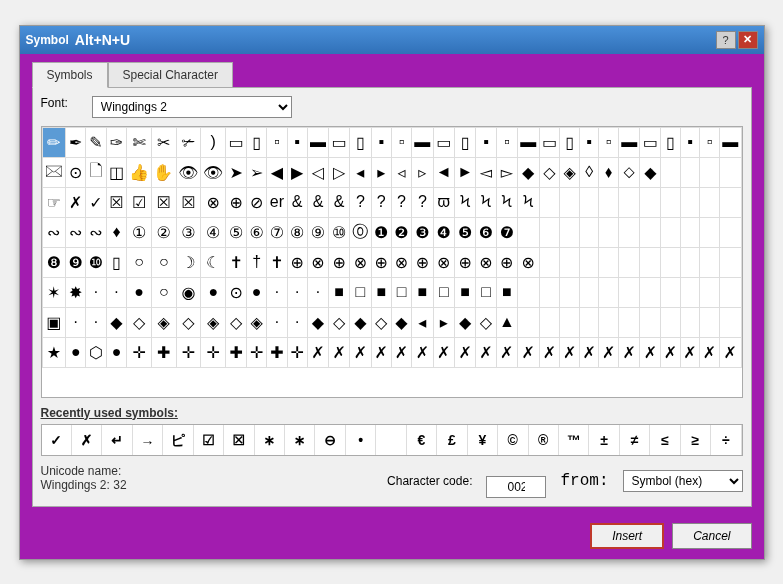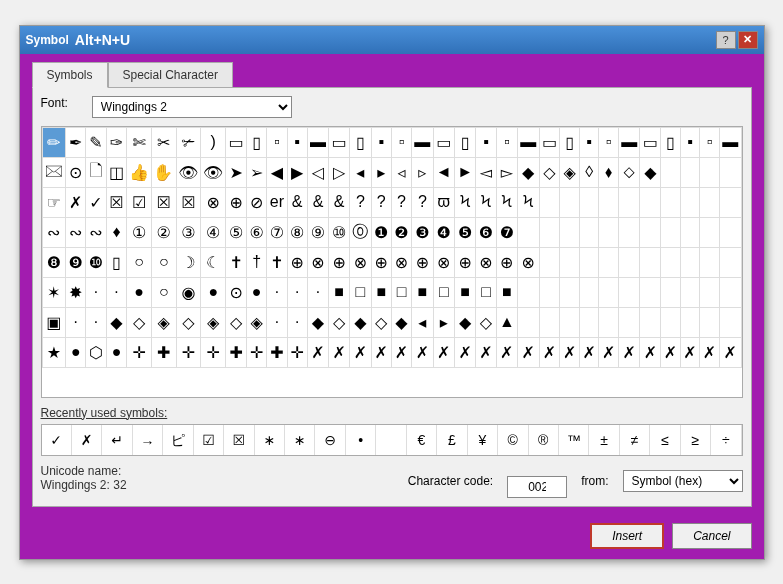--- a/index.html
+++ b/index.html
@@ -16,30 +16,30 @@
     .tabs { display: flex; gap: 0; margin-bottom: 0; }
     .tab { padding: 5px 14px; border: 1px solid #aaa; border-bottom: none; background: #e8e8e8; cursor: pointer; font-size: 12px; color: #333; }
     .tab.active { background: #f0f0f0; border-bottom: 1px solid #f0f0f0; margin-bottom: -1px; z-index: 1; }
     .tab-content { border: 1px solid #aaa; padding: 8px; background: #f0f0f0; }
     .font-row { display: flex; align-items: flex-start; gap: 24px; margin-bottom: 8px; }
     .font-label { font-size: 12px; }
     .font-select { width: 200px; padding: 2px 4px; border: 1px solid #888; background: white; font-size: 12px; height: 22px; }
     .symbol-table { width: 100%; border-collapse: collapse; }
     .symbol-cell { width: 30px; height: 30px; border: 1px solid #ddd; text-align: center; vertical-align: middle; cursor: pointer; font-size: 16px; padding: 1px; }
     .symbol-cell.selected { background: #5b9bd5; color: white; }
-    .recently-used { margin-top: 8px; }
+    .recently-used { margin-top: 8px; font-weight: bold; }
     .recently-label { font-size: 12px; margin-bottom: 4px; text-decoration: underline; color: #333; }
     .recent-grid { display: flex; border: 1px solid #aaa; background: white; }
     .recent-cell { width: 32px; height: 30px; border-right: 1px solid #ddd; text-align: center; line-height: 30px; cursor: pointer; font-size: 14px; }
     .info-left { flex: 1; }
     .unicode-name { font-size: 12px; color: #333; }
     .code-row { display: flex; align-items: center; gap: 14px; flex-wrap: wrap; }
     .code-label { font-size: 12px; }
     .code-input { width: 60px; padding: 2px 20px; border: 1px solid #888; font-size: 12px; height: 22px; margin-top: 12px; }
-    .from-label { font-size: 12px; }
+    .from-label { font-size: 16px; font-family: Liberation Mono, monospace; }
     .from-select { width: 120px; padding: 2px 4px; border: 1px solid #888; background: white; font-size: 12px; height: 22px; }
     .buttons-row { display: flex; justify-content: flex-end; gap: 8px; margin-top: 10px; padding-top: 6px; }
     .btn { padding: 4px 20px; font-size: 12px; cursor: pointer; border: 1px solid #888; background: #f0f0f0; min-width: 70px; height: 26px; font-style: italic; }
     .btn.primary { border: 2px solid #c0392b; background: #f0f0f0; font-weight: normal; }
     .symbol-grid-wrapper { display: flex; border: 1px solid #aaa; }
     .symbol-grid-inner { flex: 1; overflow-y: scroll; height: 270px; background: white; }
   </style>
 </head>
 <body>
 

